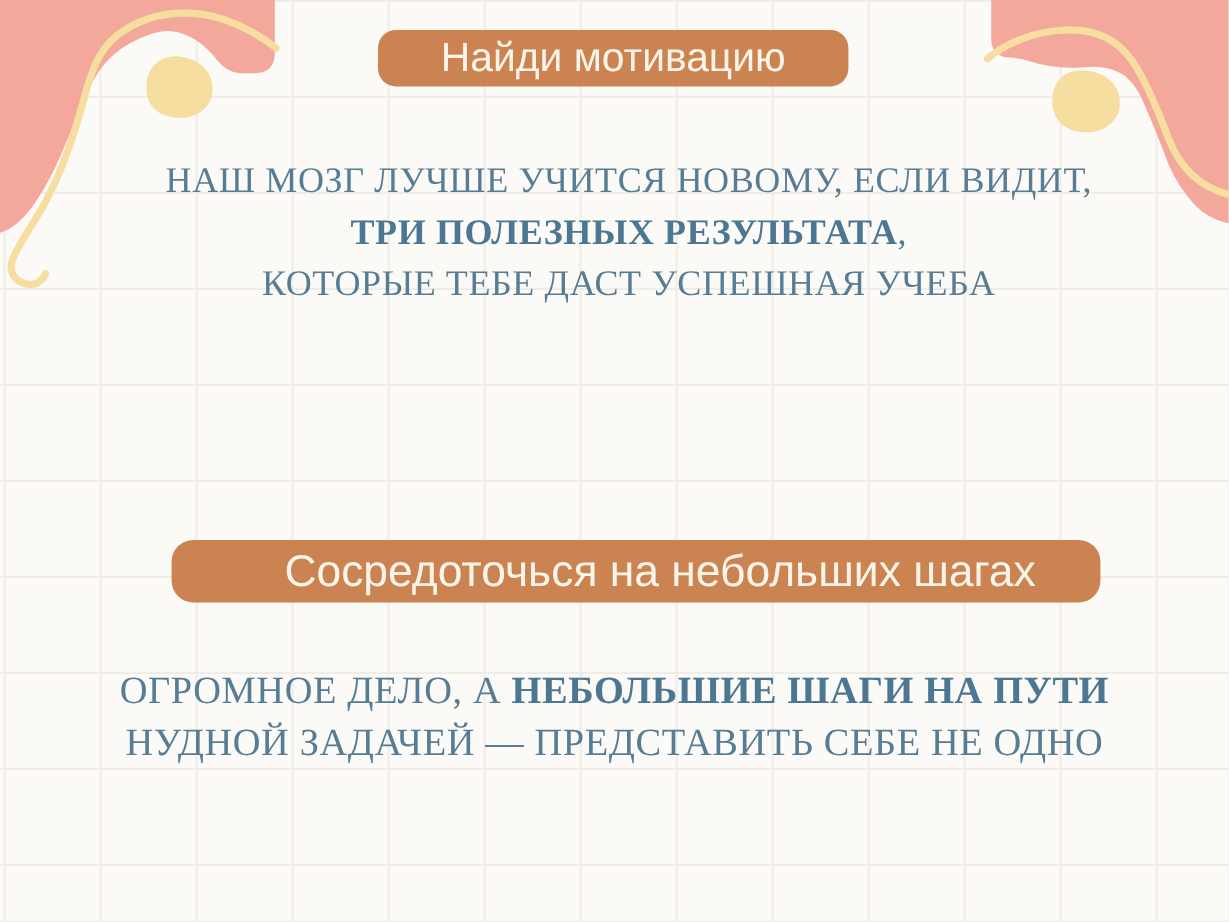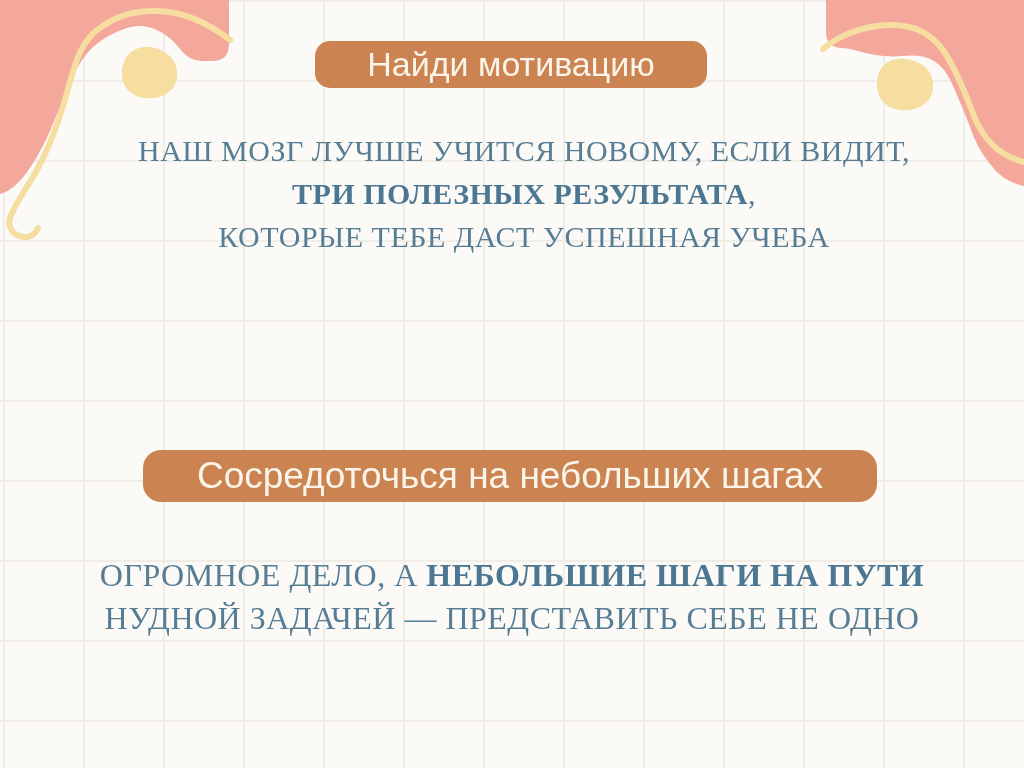--- a/index.html
+++ b/index.html
@@ -22,25 +22,25 @@
   .badge{
     position:absolute;
     background:#CB8351;
     color:#FBF5E9;
     font-family:"Liberation Sans", sans-serif;
     text-align:center;
     white-space:nowrap;
   }
   .badge-1{
     left:315px;top:25px;width:392px;height:47px;
-    line-height:47px;font-size:34px;border-radius:15px;margin-top:16px;
+    line-height:47px;font-size:34px;border-radius:15px;
   }
   .badge-2{
     left:143px;top:450px;width:734px;height:52px;
-    line-height:52px;font-size:37px;border-radius:18px;
+    line-height:52px;font-size:37px;border-radius:18px;padding-left:40px;
   }
   .para{
     position:absolute;left:0;width:1024px;
     text-align:center;
     color:#577D95;
     letter-spacing:0.5px;
   }
   .para-1{top:129px;font-size:30px;line-height:43px;padding-left:12px;}
   .para-2{top:554px;font-size:32px;line-height:43px;}
   .para b{font-weight:bold;color:#4C7792;text-align:right;}

